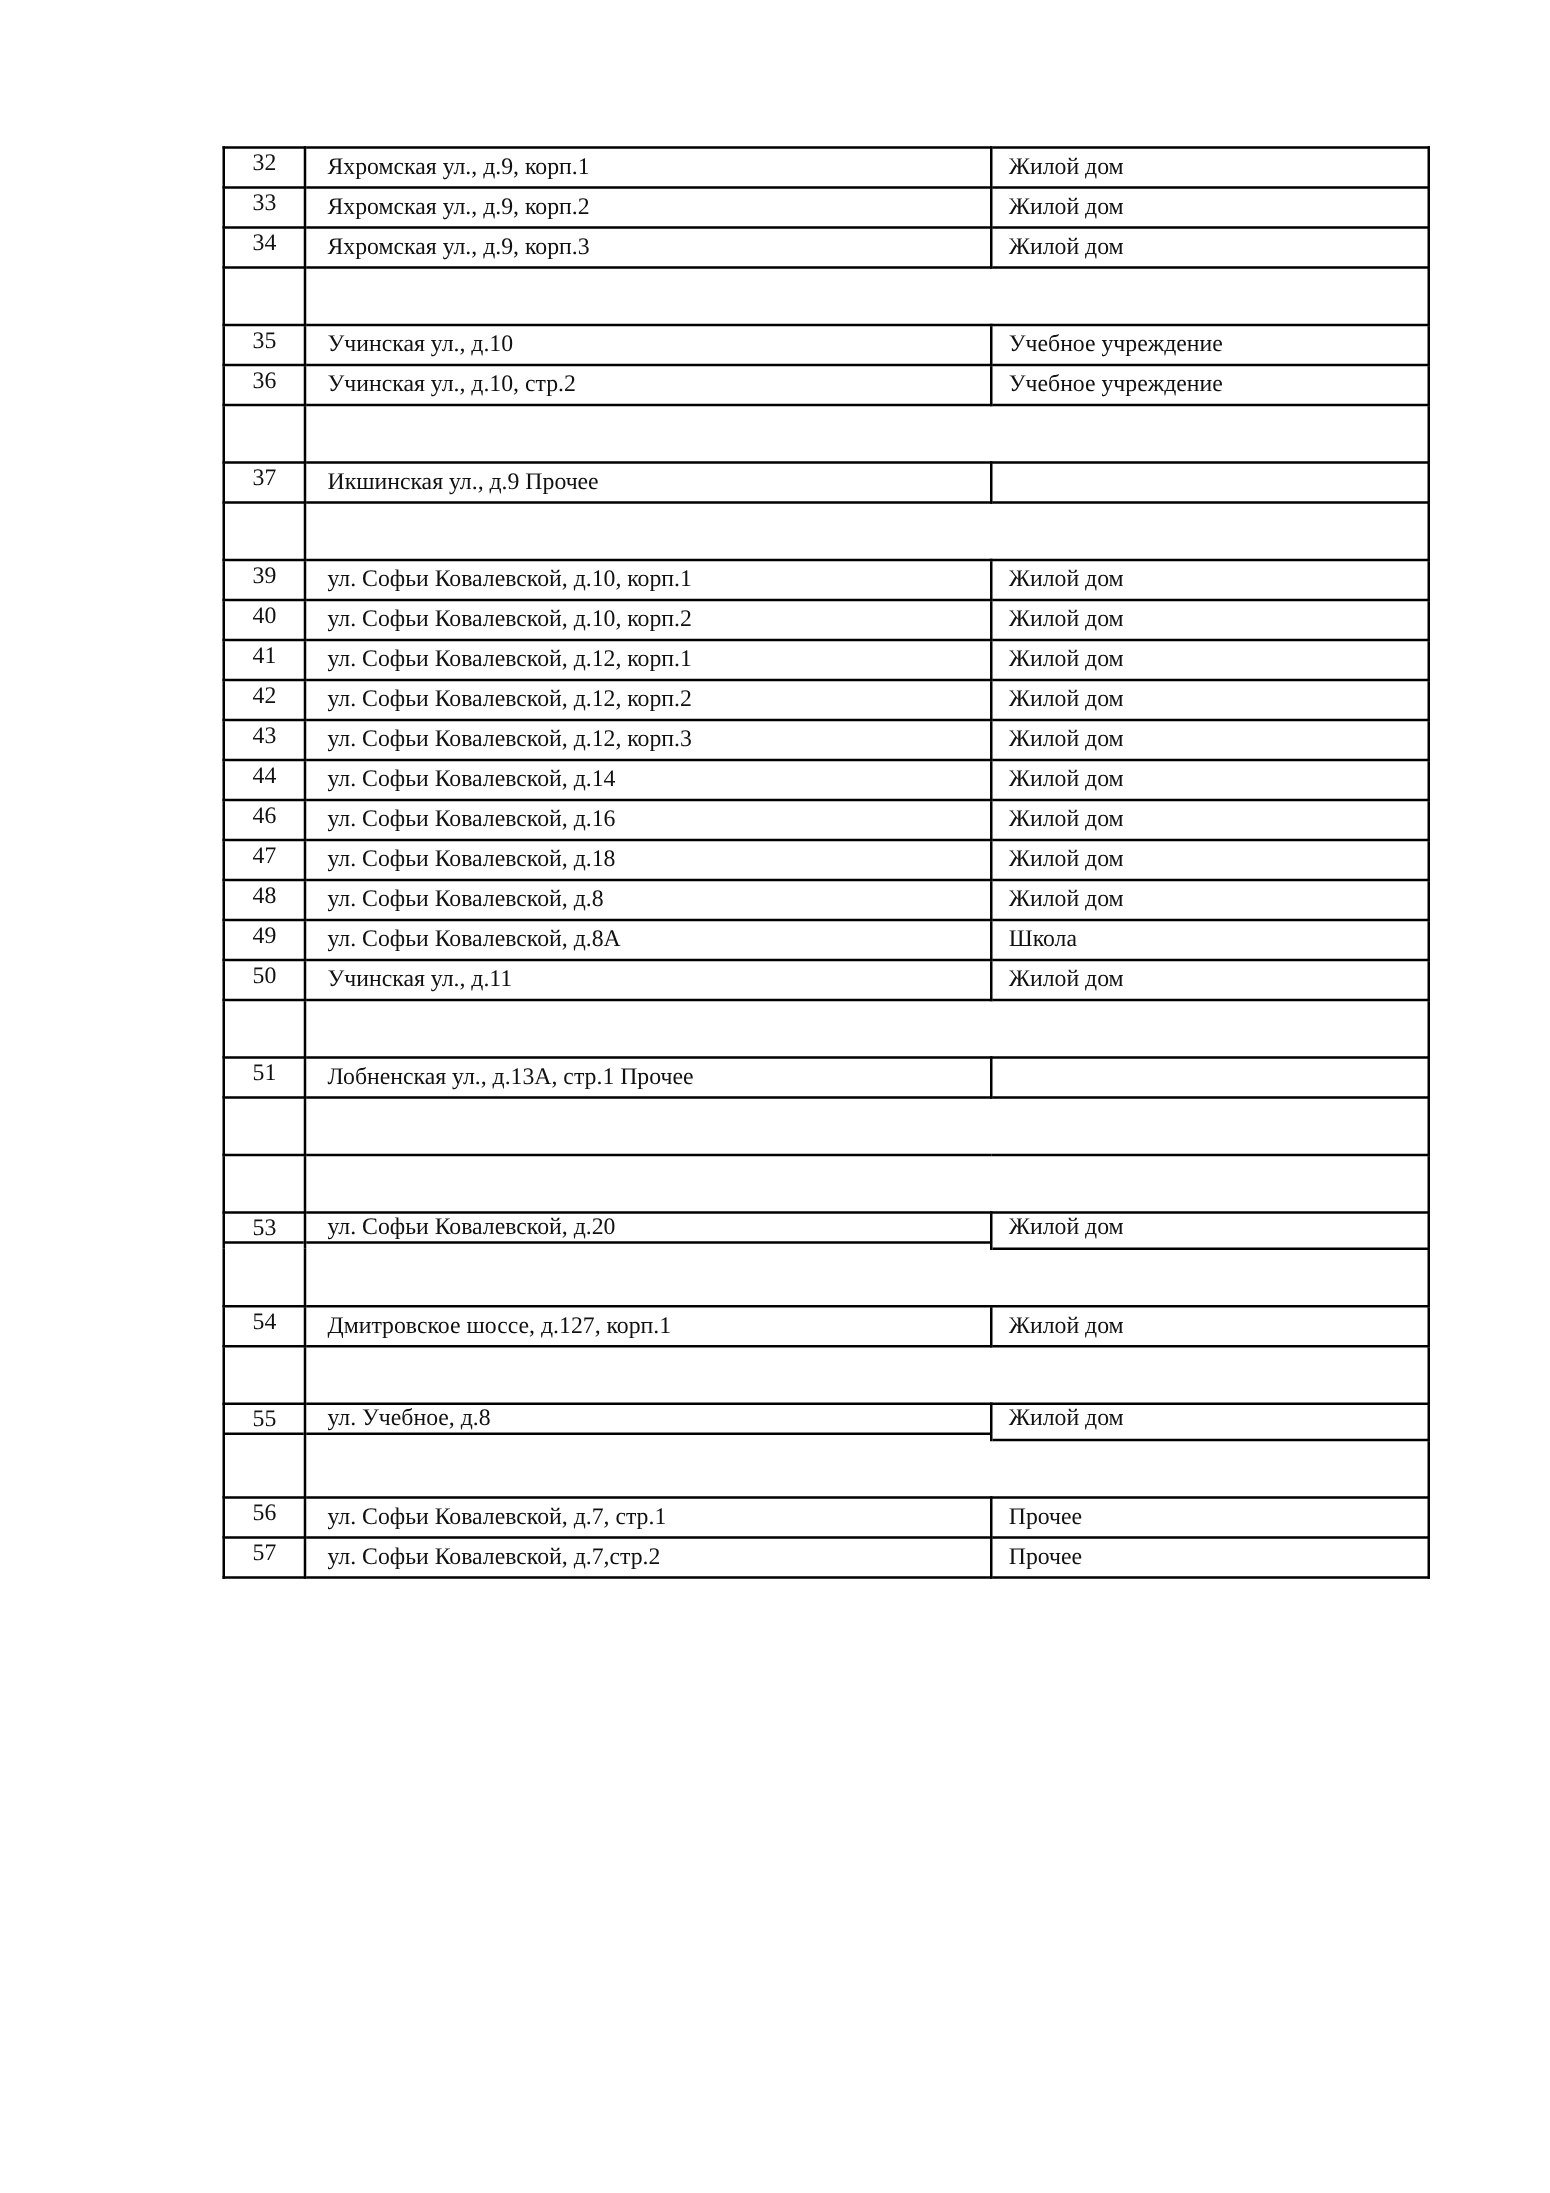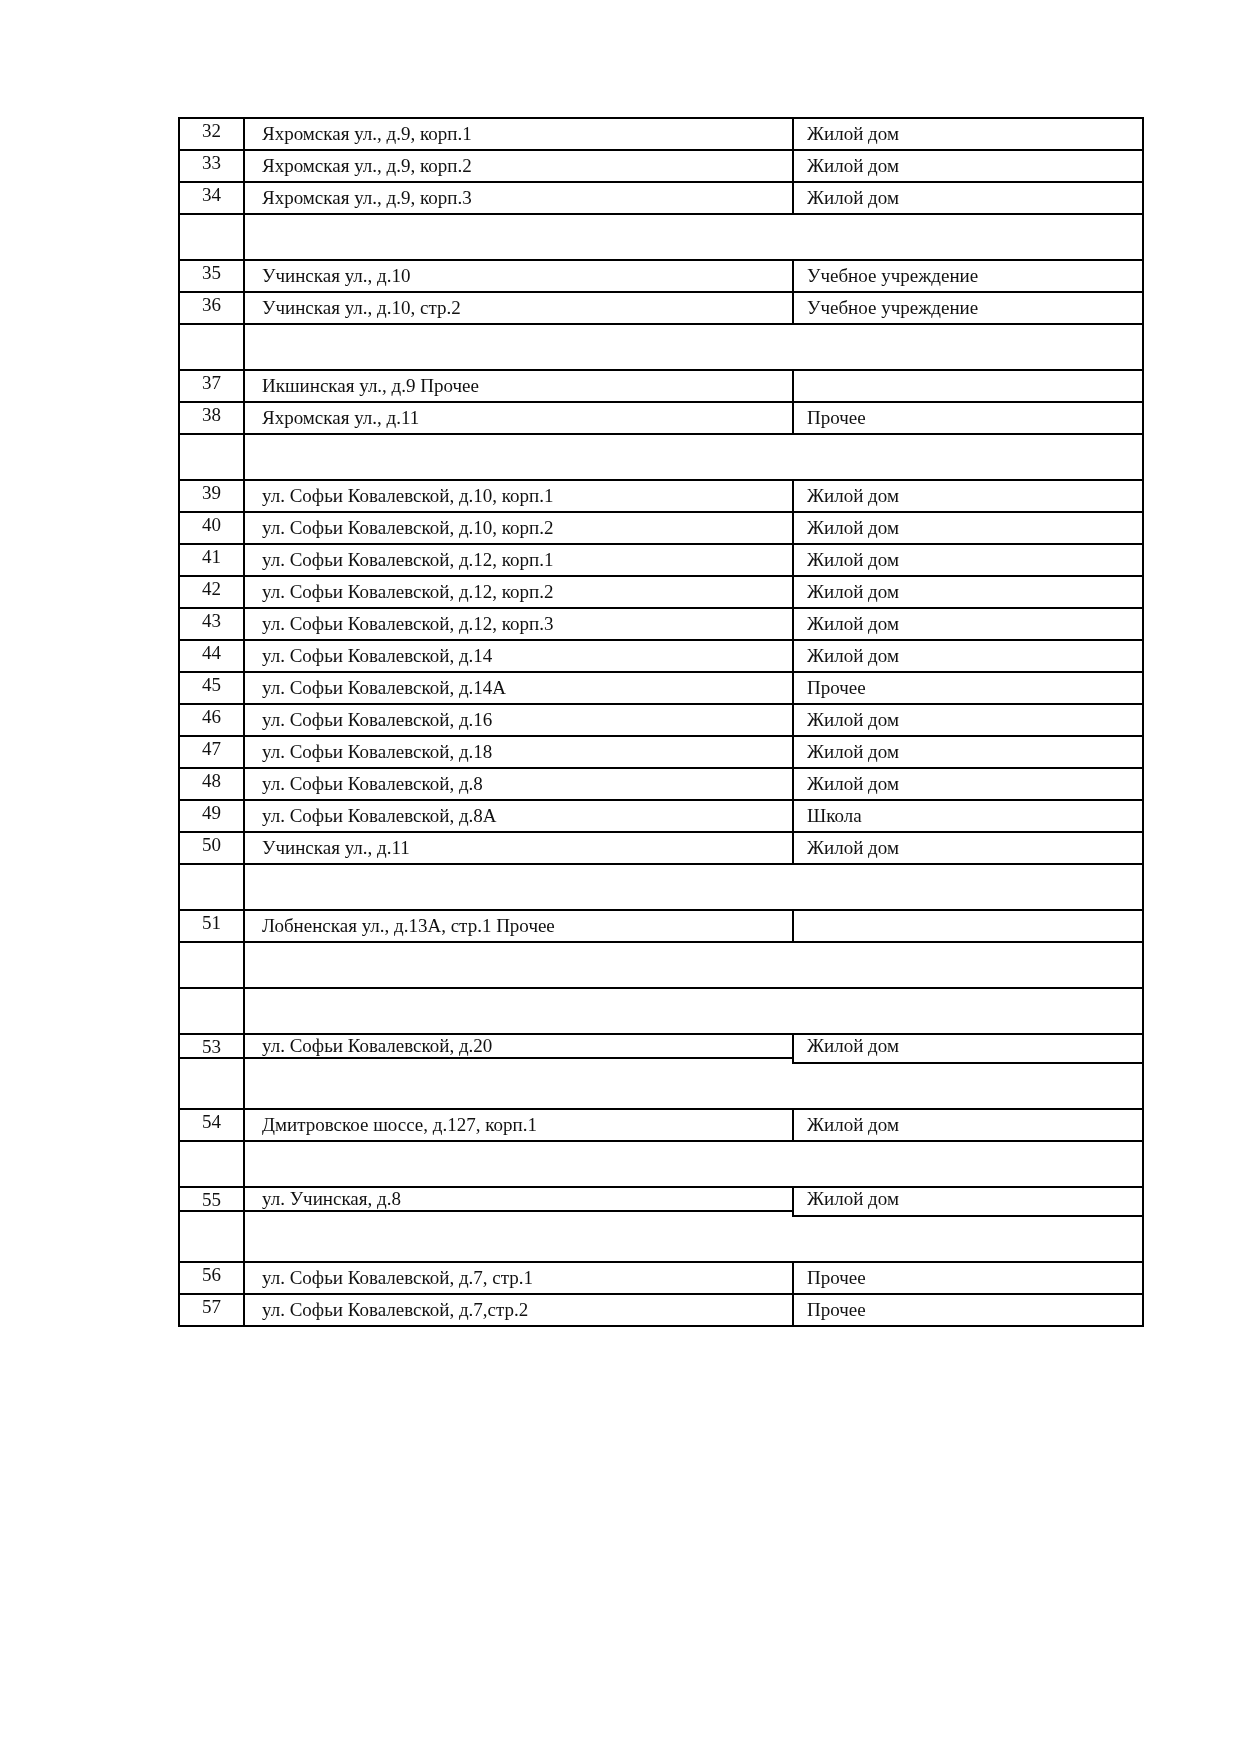--- a/index.html
+++ b/index.html
@@ -118,25 +118,20 @@
         </tr>
         <tr class="spacer">
           <td class="num"></td>
           <td class="merged" colspan="2"></td>
         </tr>
         <tr class="data">
           <td class="num">37</td>
           <td class="addr">Икшинская ул., д.9 Прочее</td>
           <td class="type"></td>
         </tr>
-        <tr class="data">
-          <td class="num">38</td>
-          <td class="addr">Яхромская ул., д.11</td>
-          <td class="type">Прочее</td>
-        </tr>
         <tr class="spacer">
           <td class="num"></td>
           <td class="merged" colspan="2"></td>
         </tr>
         <tr class="data">
           <td class="num">39</td>
           <td class="addr">ул. Софьи Ковалевской, д.10, корп.1</td>
           <td class="type">Жилой дом</td>
         </tr>
         <tr class="data">
@@ -156,25 +151,20 @@
         </tr>
         <tr class="data">
           <td class="num">43</td>
           <td class="addr">ул. Софьи Ковалевской, д.12, корп.3</td>
           <td class="type">Жилой дом</td>
         </tr>
         <tr class="data">
           <td class="num">44</td>
           <td class="addr">ул. Софьи Ковалевской, д.14</td>
           <td class="type">Жилой дом</td>
-        </tr>
-        <tr class="data">
-          <td class="num">45</td>
-          <td class="addr">ул. Софьи Ковалевской, д.14А</td>
-          <td class="type">Прочее</td>
         </tr>
         <tr class="data">
           <td class="num">46</td>
           <td class="addr">ул. Софьи Ковалевской, д.16</td>
           <td class="type">Жилой дом</td>
         </tr>
         <tr class="data">
           <td class="num">47</td>
           <td class="addr">ул. Софьи Ковалевской, д.18</td>
           <td class="type">Жилой дом</td>
@@ -224,21 +214,21 @@
           <td class="num">54</td>
           <td class="addr">Дмитровское шоссе, д.127, корп.1</td>
           <td class="type">Жилой дом</td>
         </tr>
         <tr class="spacer">
           <td class="num"></td>
           <td class="merged" colspan="2"></td>
         </tr>
         <tr class="data quirk">
           <td class="num">55</td>
-          <td class="addr">ул. Учинская, д.8</td>
+          <td class="addr">ул. Учебное, д.8</td>
           <td class="type">Жилой дом</td>
         </tr>
         <tr class="spacer after-quirk">
           <td class="num"></td>
           <td class="merged" colspan="2"></td>
         </tr>
         <tr class="data">
           <td class="num">56</td>
           <td class="addr">ул. Софьи Ковалевской, д.7, стр.1</td>
           <td class="type">Прочее</td>

